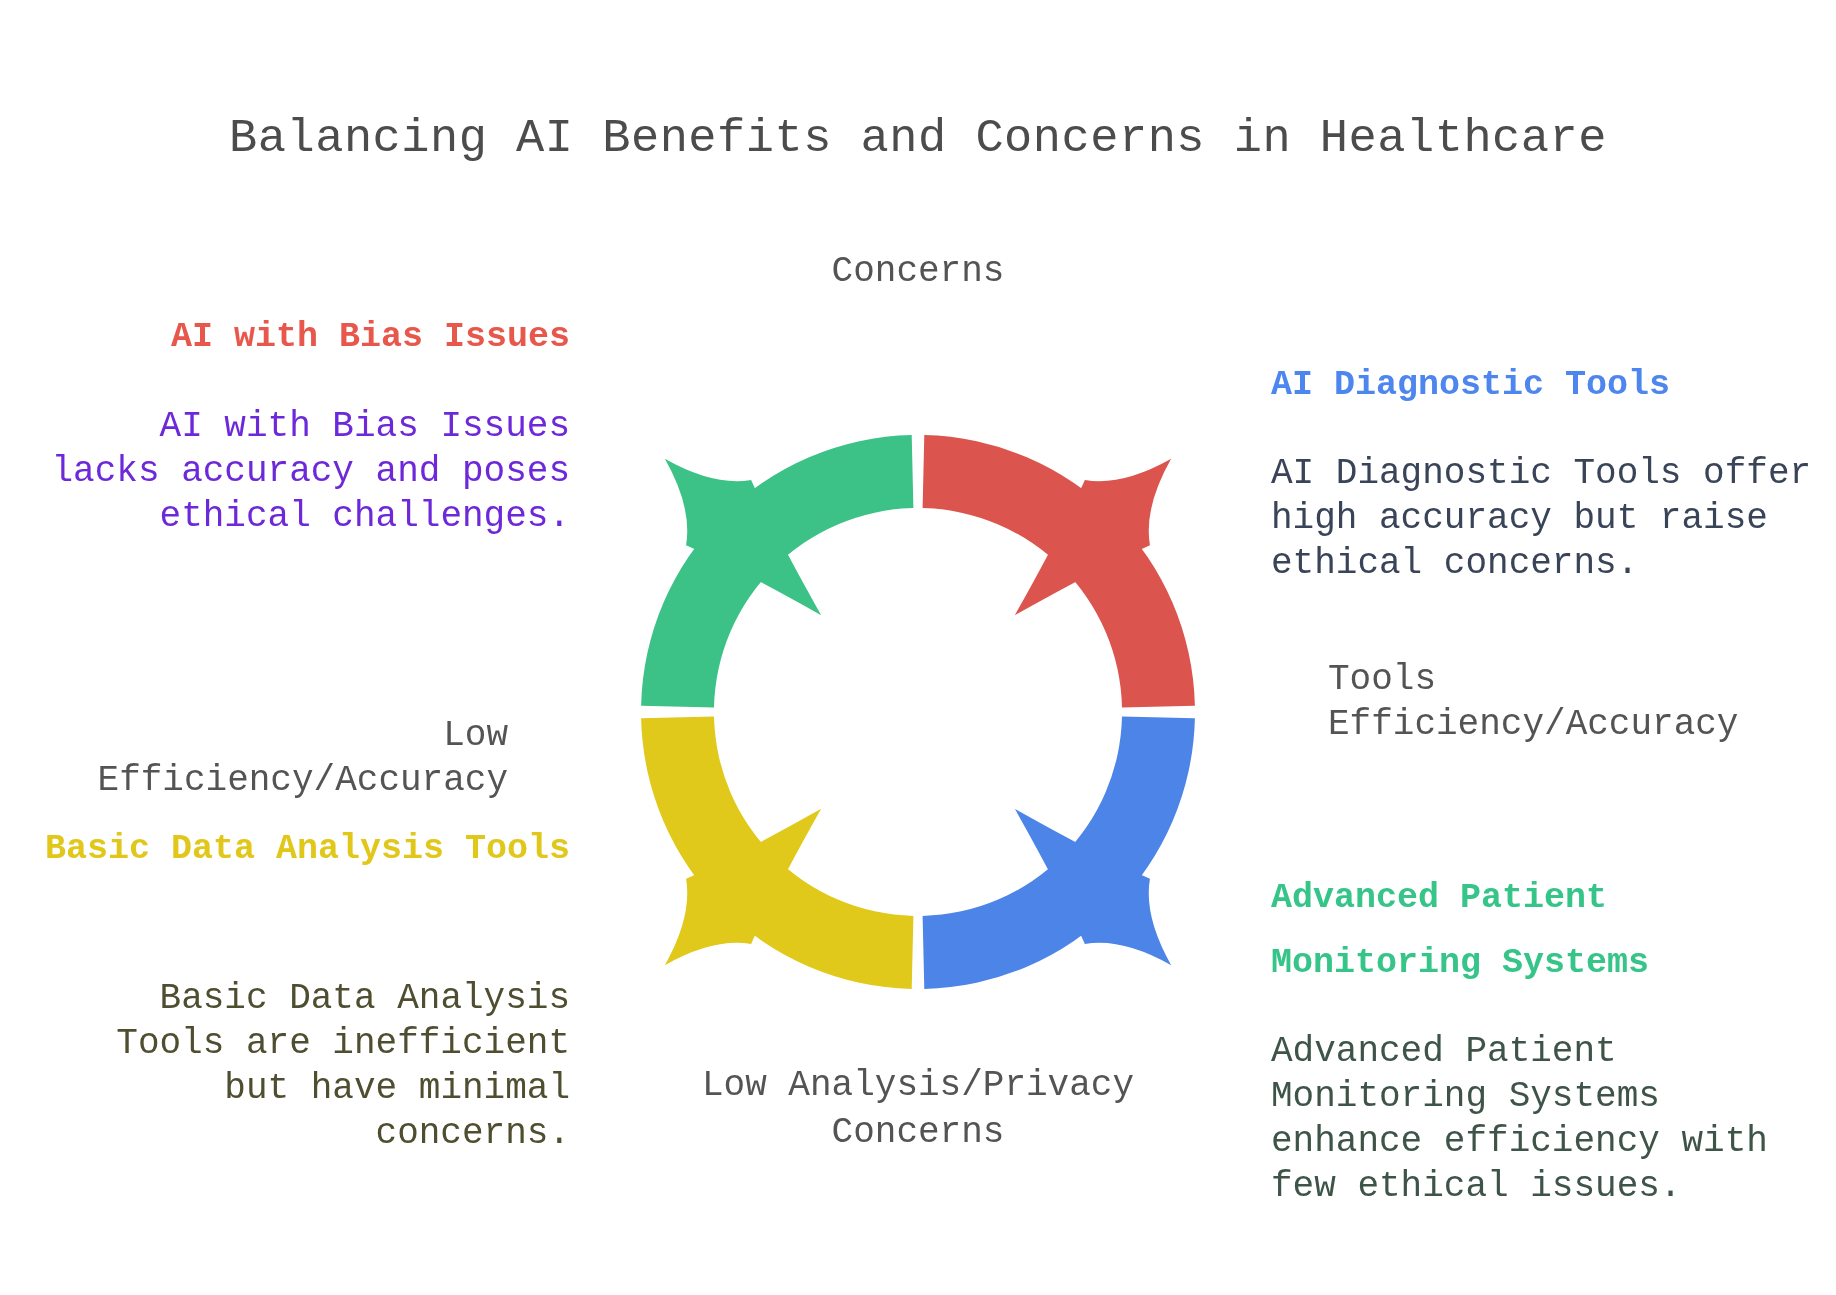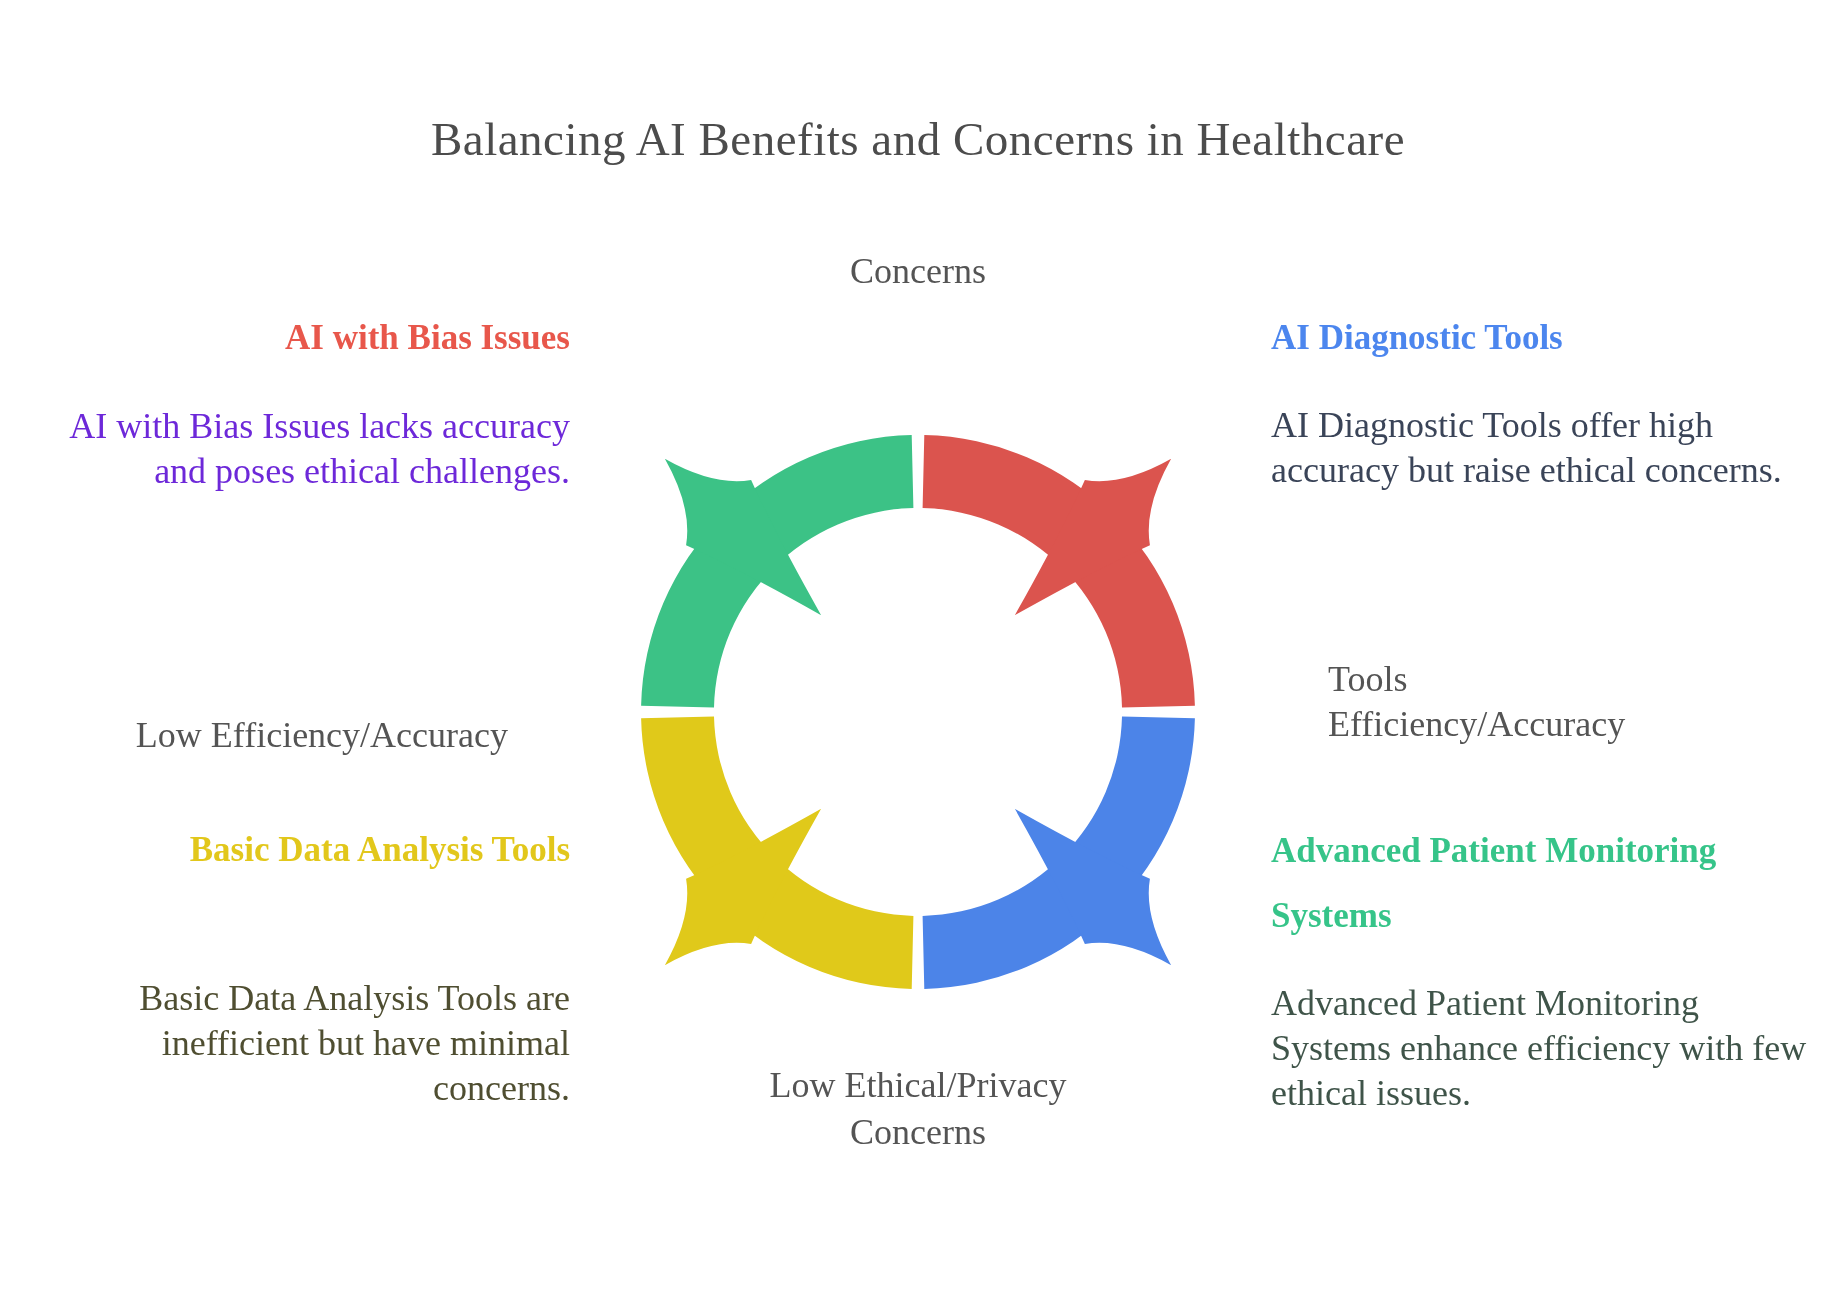--- a/index.html
+++ b/index.html
@@ -1,21 +1,21 @@
 <!DOCTYPE html>
 <html><head>
 <meta charset="utf-8">
 <style>
   html,body{margin:0;padding:0;background:#ffffff;}
   .canvas{
     position:relative;
     width:1836px;
     height:1295px;
     background:#ffffff;
-    font-family:Liberation Serif, serif;
+    font-family:Liberation Mono, monospace;
     overflow:hidden;
   }
   .title{
     position:absolute;
     top:112px; left:0; right:0;
     text-align:center;
     font-size:47px;
     font-weight:400;
     color:#4c4c4c;
     letter-spacing:0.5px;
@@ -24,21 +24,21 @@
     position:absolute;
     color:#545454;
     font-size:36px;
     line-height:47px;
   }
   .axis-top{ top:248px; left:0; right:0; text-align:center; }
   .axis-bottom{ top:1062px; left:0; right:0; text-align:center; }
   .axis-left{ top:681px; left:60px; width:448px; text-align:right; line-height:45px;margin-top:32px;}
   .axis-right{ top:657px; left:1328px; width:420px; text-align:left; line-height:45px;}
   .col-left{ position:absolute; left:30px; width:540px; text-align:right; }
-  .col-right{ position:absolute; left:1271px; width:545px; text-align:left; }
+  .col-right{ position:absolute; left:1271px; width:545px; text-align:left;margin-top:48px; }
   .q-heading{
     font-size:35px;
     font-weight:700;
     line-height:65px;
   }
   .q-desc{
     font-size:36px;
     font-weight:400;
     line-height:45px;
   }
@@ -68,21 +68,21 @@
   </div>
 
   <div class="axis-label axis-left">Low Efficiency/Accuracy</div>
 
   <div class="axis-label axis-right">
     <div>Tools</div>
     <div>Efficiency/Accuracy</div>
   </div>
 
   <div class="axis-label axis-bottom">
-    <div>Low Ethical/Privacy</div>
+    <div>Low Analysis/Privacy</div>
     <div>Concerns</div>
   </div>
 
   <div class="col-left q-heading pos-heading-tl" style="color: rgb(232, 87, 75);">AI with Bias Issues</div>
   <div class="col-left q-desc pos-desc-tl" style="color: #6d28d9; text-align: right;">AI with Bias Issues lacks accuracy and poses ethical challenges.</div>
 
   <div class="col-right q-heading pos-heading-tr" style="color: rgb(76, 134, 238);">AI Diagnostic Tools</div>
   <div class="col-right q-desc pos-desc-tr" style="color: rgb(58, 68, 88);">AI Diagnostic Tools offer high accuracy but raise ethical concerns.</div>
 
   <div class="col-left q-heading pos-heading-bl" style="color: rgb(226, 199, 27);">Basic Data Analysis Tools</div>

